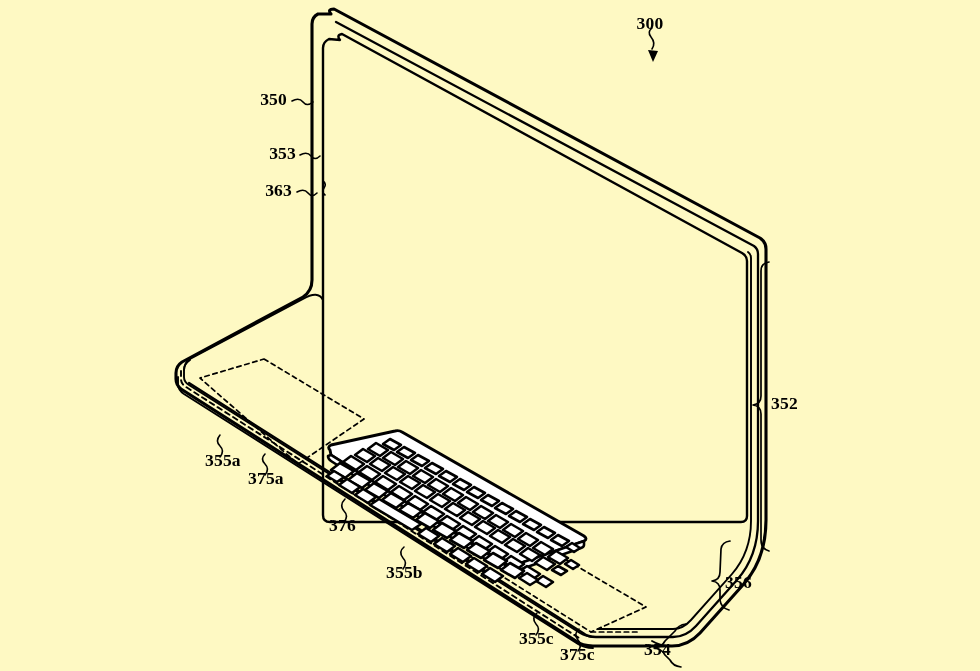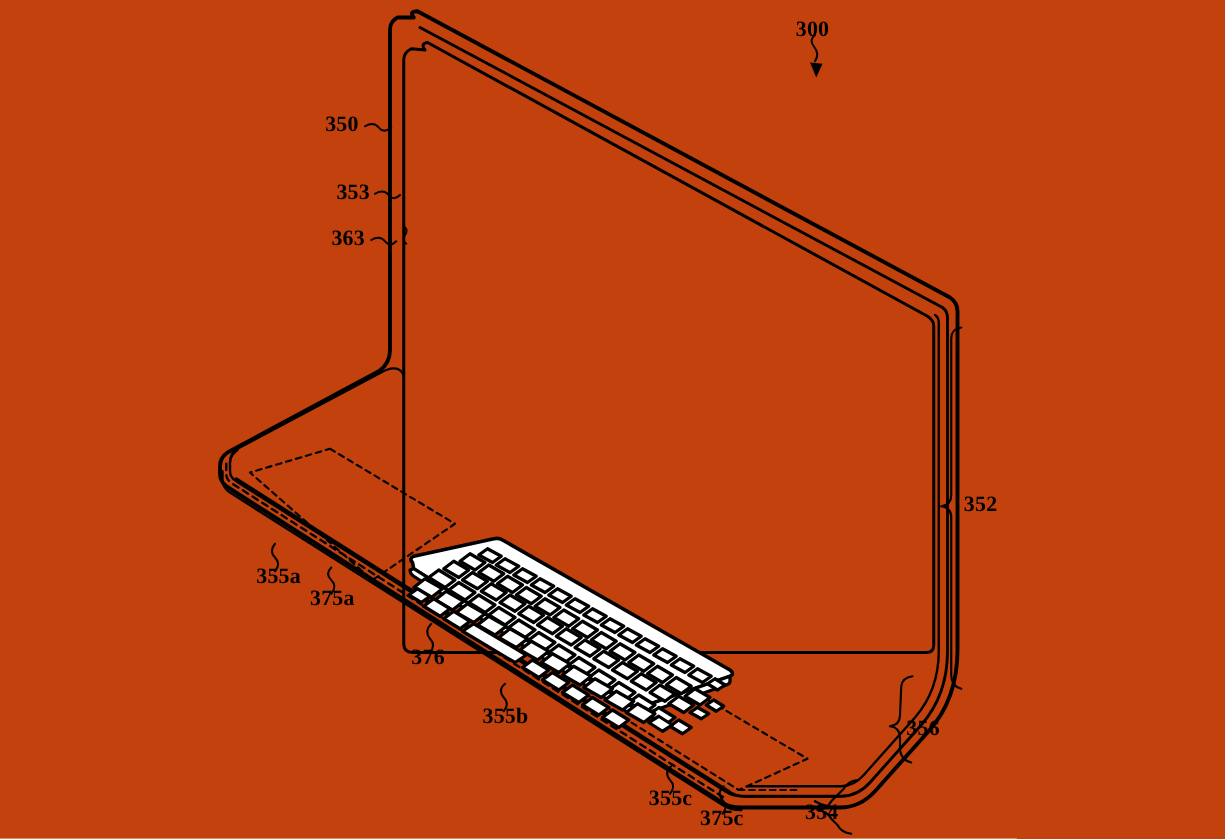--- a/index.html
+++ b/index.html
@@ -10,21 +10,21 @@
   body {
     width: 980px;
     height: 671px;
     overflow: hidden;
     font-family: "Liberation Serif", serif;
   }
   #figure-root {
     position: relative;
     width: 980px;
     height: 671px;
-    background: #c2410c;
+    background: #fef9c3;
   }
   svg.fig {
     position: absolute;
     top: 0;
     left: 0;
     width: 980px;
     height: 671px;
     display: block;
   }
   .ln {

